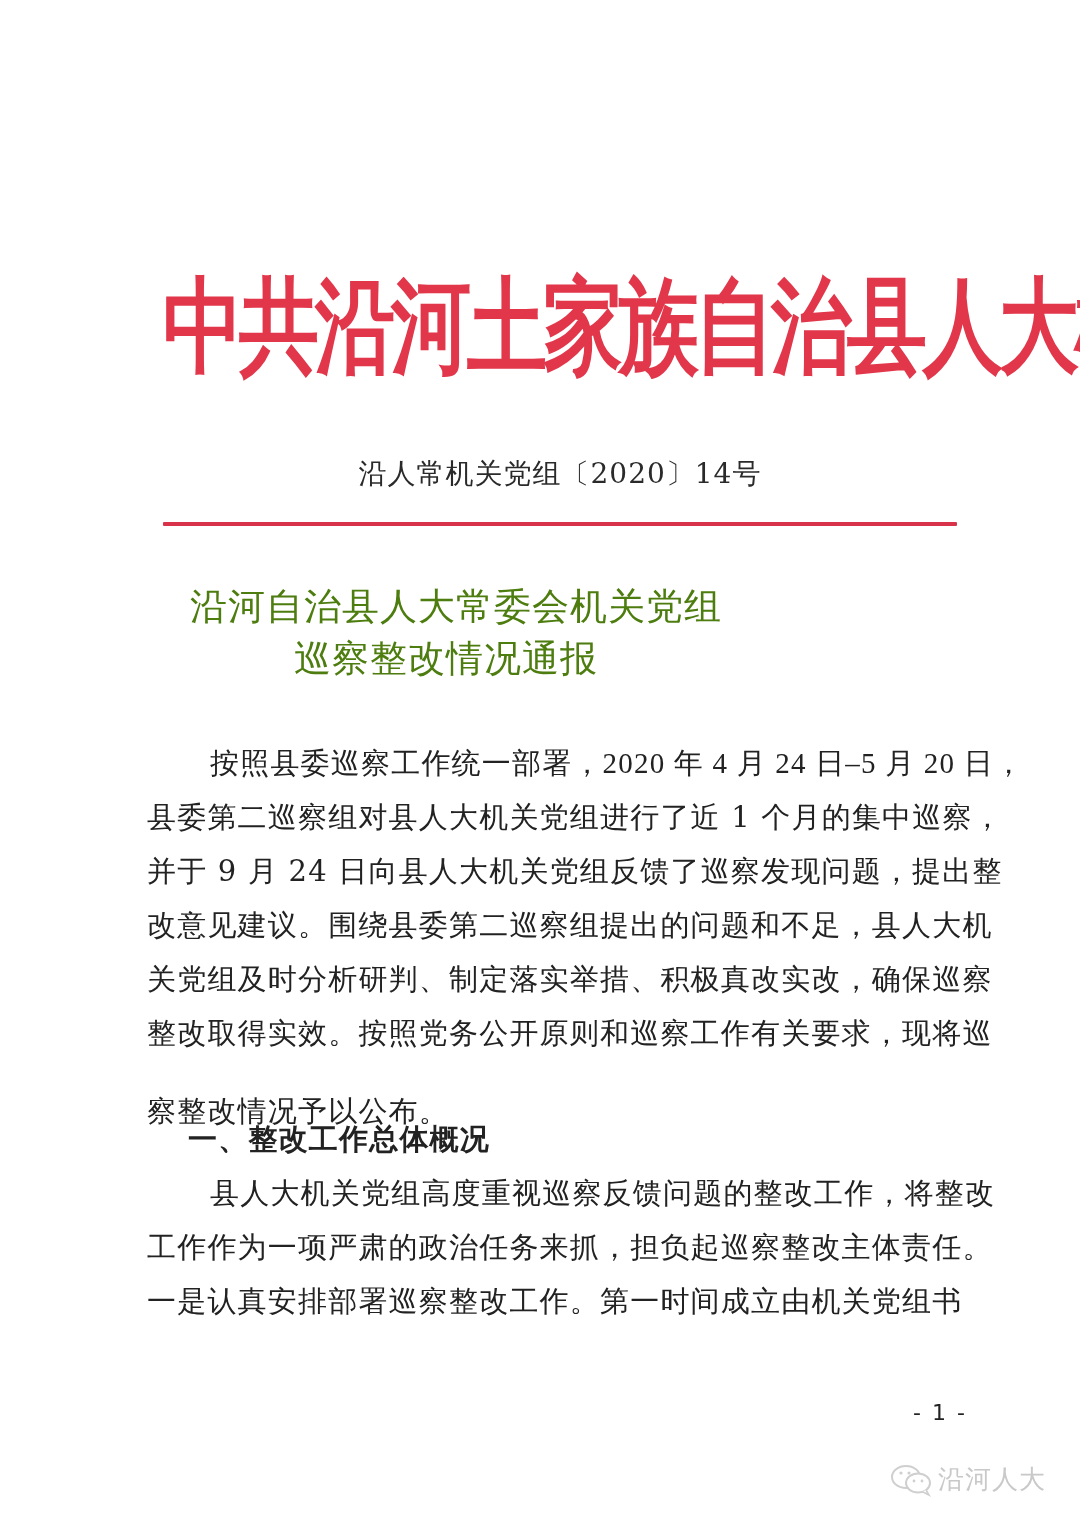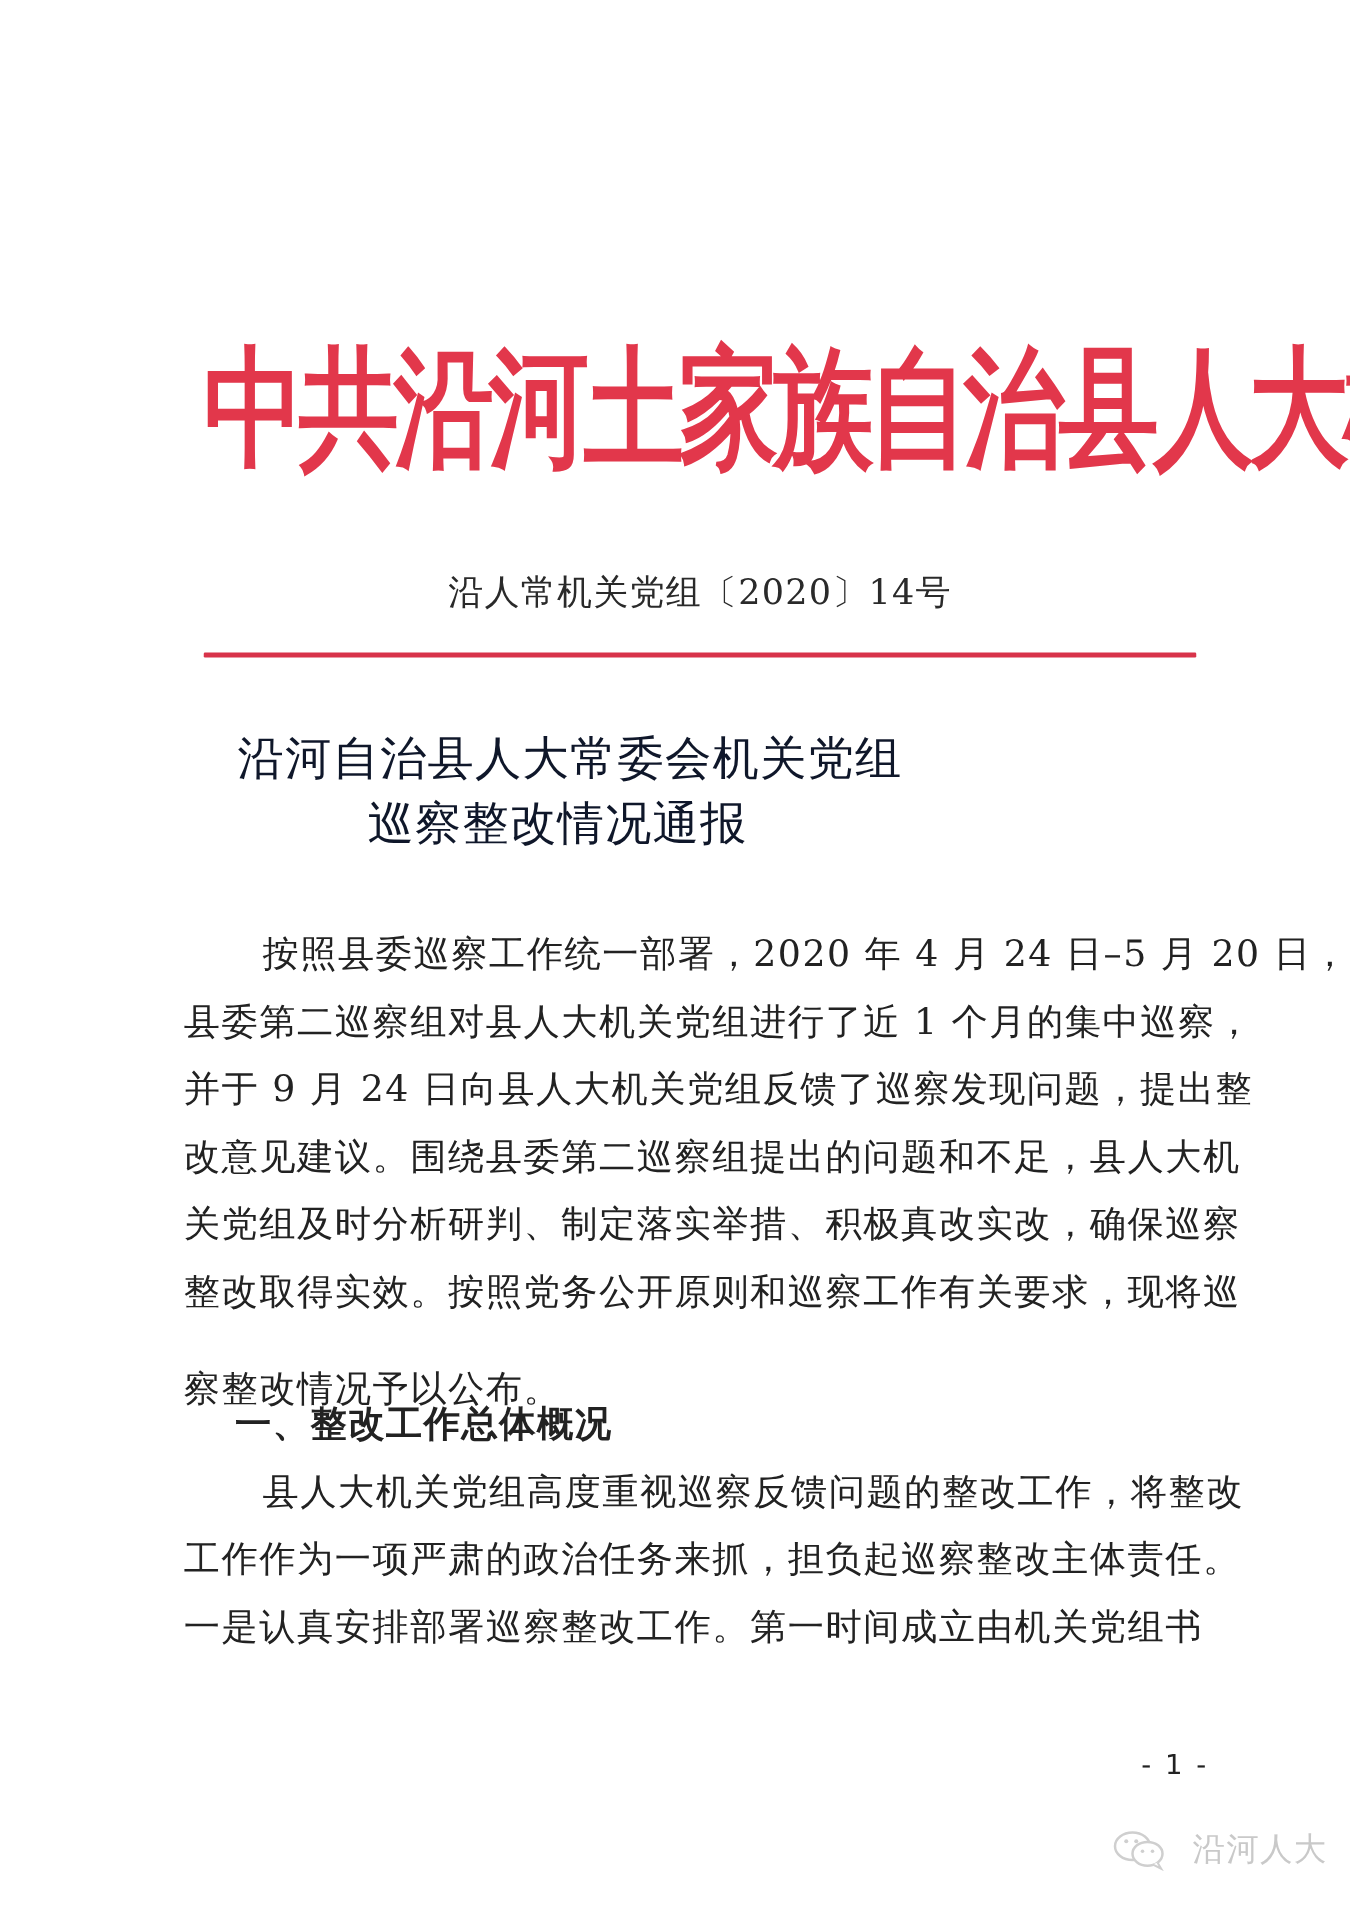--- a/index.html
+++ b/index.html
@@ -60,21 +60,21 @@
       background: #d8334a;
       border-radius: 1px;
     }
     .title {
       position: absolute;
       left: 0;
       width: 892px;
       text-align: center;
       font-family: "DejaVu Sans", sans-serif;
       font-size: 37px;
-      color: #0f172a;
+      color: #4d7c0f;
       letter-spacing: 1px;
     }
     .title.l1 { top: 582px; padding-left: 20px; box-sizing: border-box; }
     .title.l2 { top: 634px; }
     .body-text {
       position: absolute;
       left: 147px;
       width: 815px;
       font-size: 29px;
       color: #222;
@@ -93,21 +93,21 @@
       font-size: 22px;
       color: #222;
       letter-spacing: 2px;
     }
     .watermark {
       position: absolute;
       left: 890px;
       top: 1462px;
       display: flex;
       align-items: center;
-      gap: 20px;
+      gap: 4px;
       color: #c9c9c9;
       font-family: "DejaVu Sans", sans-serif;
       font-size: 26px;
       letter-spacing: 1px;
     }
     .watermark svg { display: block; }
   </style>
 </head>
 <body>
 
@@ -130,21 +130,21 @@
 
   </div>
 
   <div class="doc-number">沿人常机关党组〔2020〕14号</div>
 
   <div class="red-rule"></div>
 
   <div class="title l1">沿河自治县人大常委会机关党组</div>
   <div class="title l2">巡察整改情况通报</div>
 
-  <div class="body-text" style="top:744px; left:210px;">按照县委巡察工作统一部署，2020 年 4 月 24 日–5 月 20 日，</div>
+  <div class="body-text" style="top:744px; left:210px;font-family:Liberation Serif, serif;">按照县委巡察工作统一部署，2020 年 4 月 24 日–5 月 20 日，</div>
   <div class="body-text" style="top:798px;">县委第二巡察组对县人大机关党组进行了近 1 个月的集中巡察，</div>
   <div class="body-text" style="top:852px;">并于 9 月 24 日向县人大机关党组反馈了巡察发现问题，提出整</div>
   <div class="body-text" style="top:906px;">改意见建议。围绕县委第二巡察组提出的问题和不足，县人大机</div>
   <div class="body-text" style="top:960px;">关党组及时分析研判、制定落实举措、积极真改实改，确保巡察</div>
   <div class="body-text" style="top:1014px;">整改取得实效。按照党务公开原则和巡察工作有关要求，现将巡</div>
   <div class="body-text" style="top:1068px;margin-top:24px;">察整改情况予以公布。</div>
 
   <div class="body-text" style="top:1174px; left:210px;">县人大机关党组高度重视巡察反馈问题的整改工作，将整改</div>
 
   <div class="body-text heading-1" style="top:1120px; left:188px;">一、整改工作总体概况</div>

